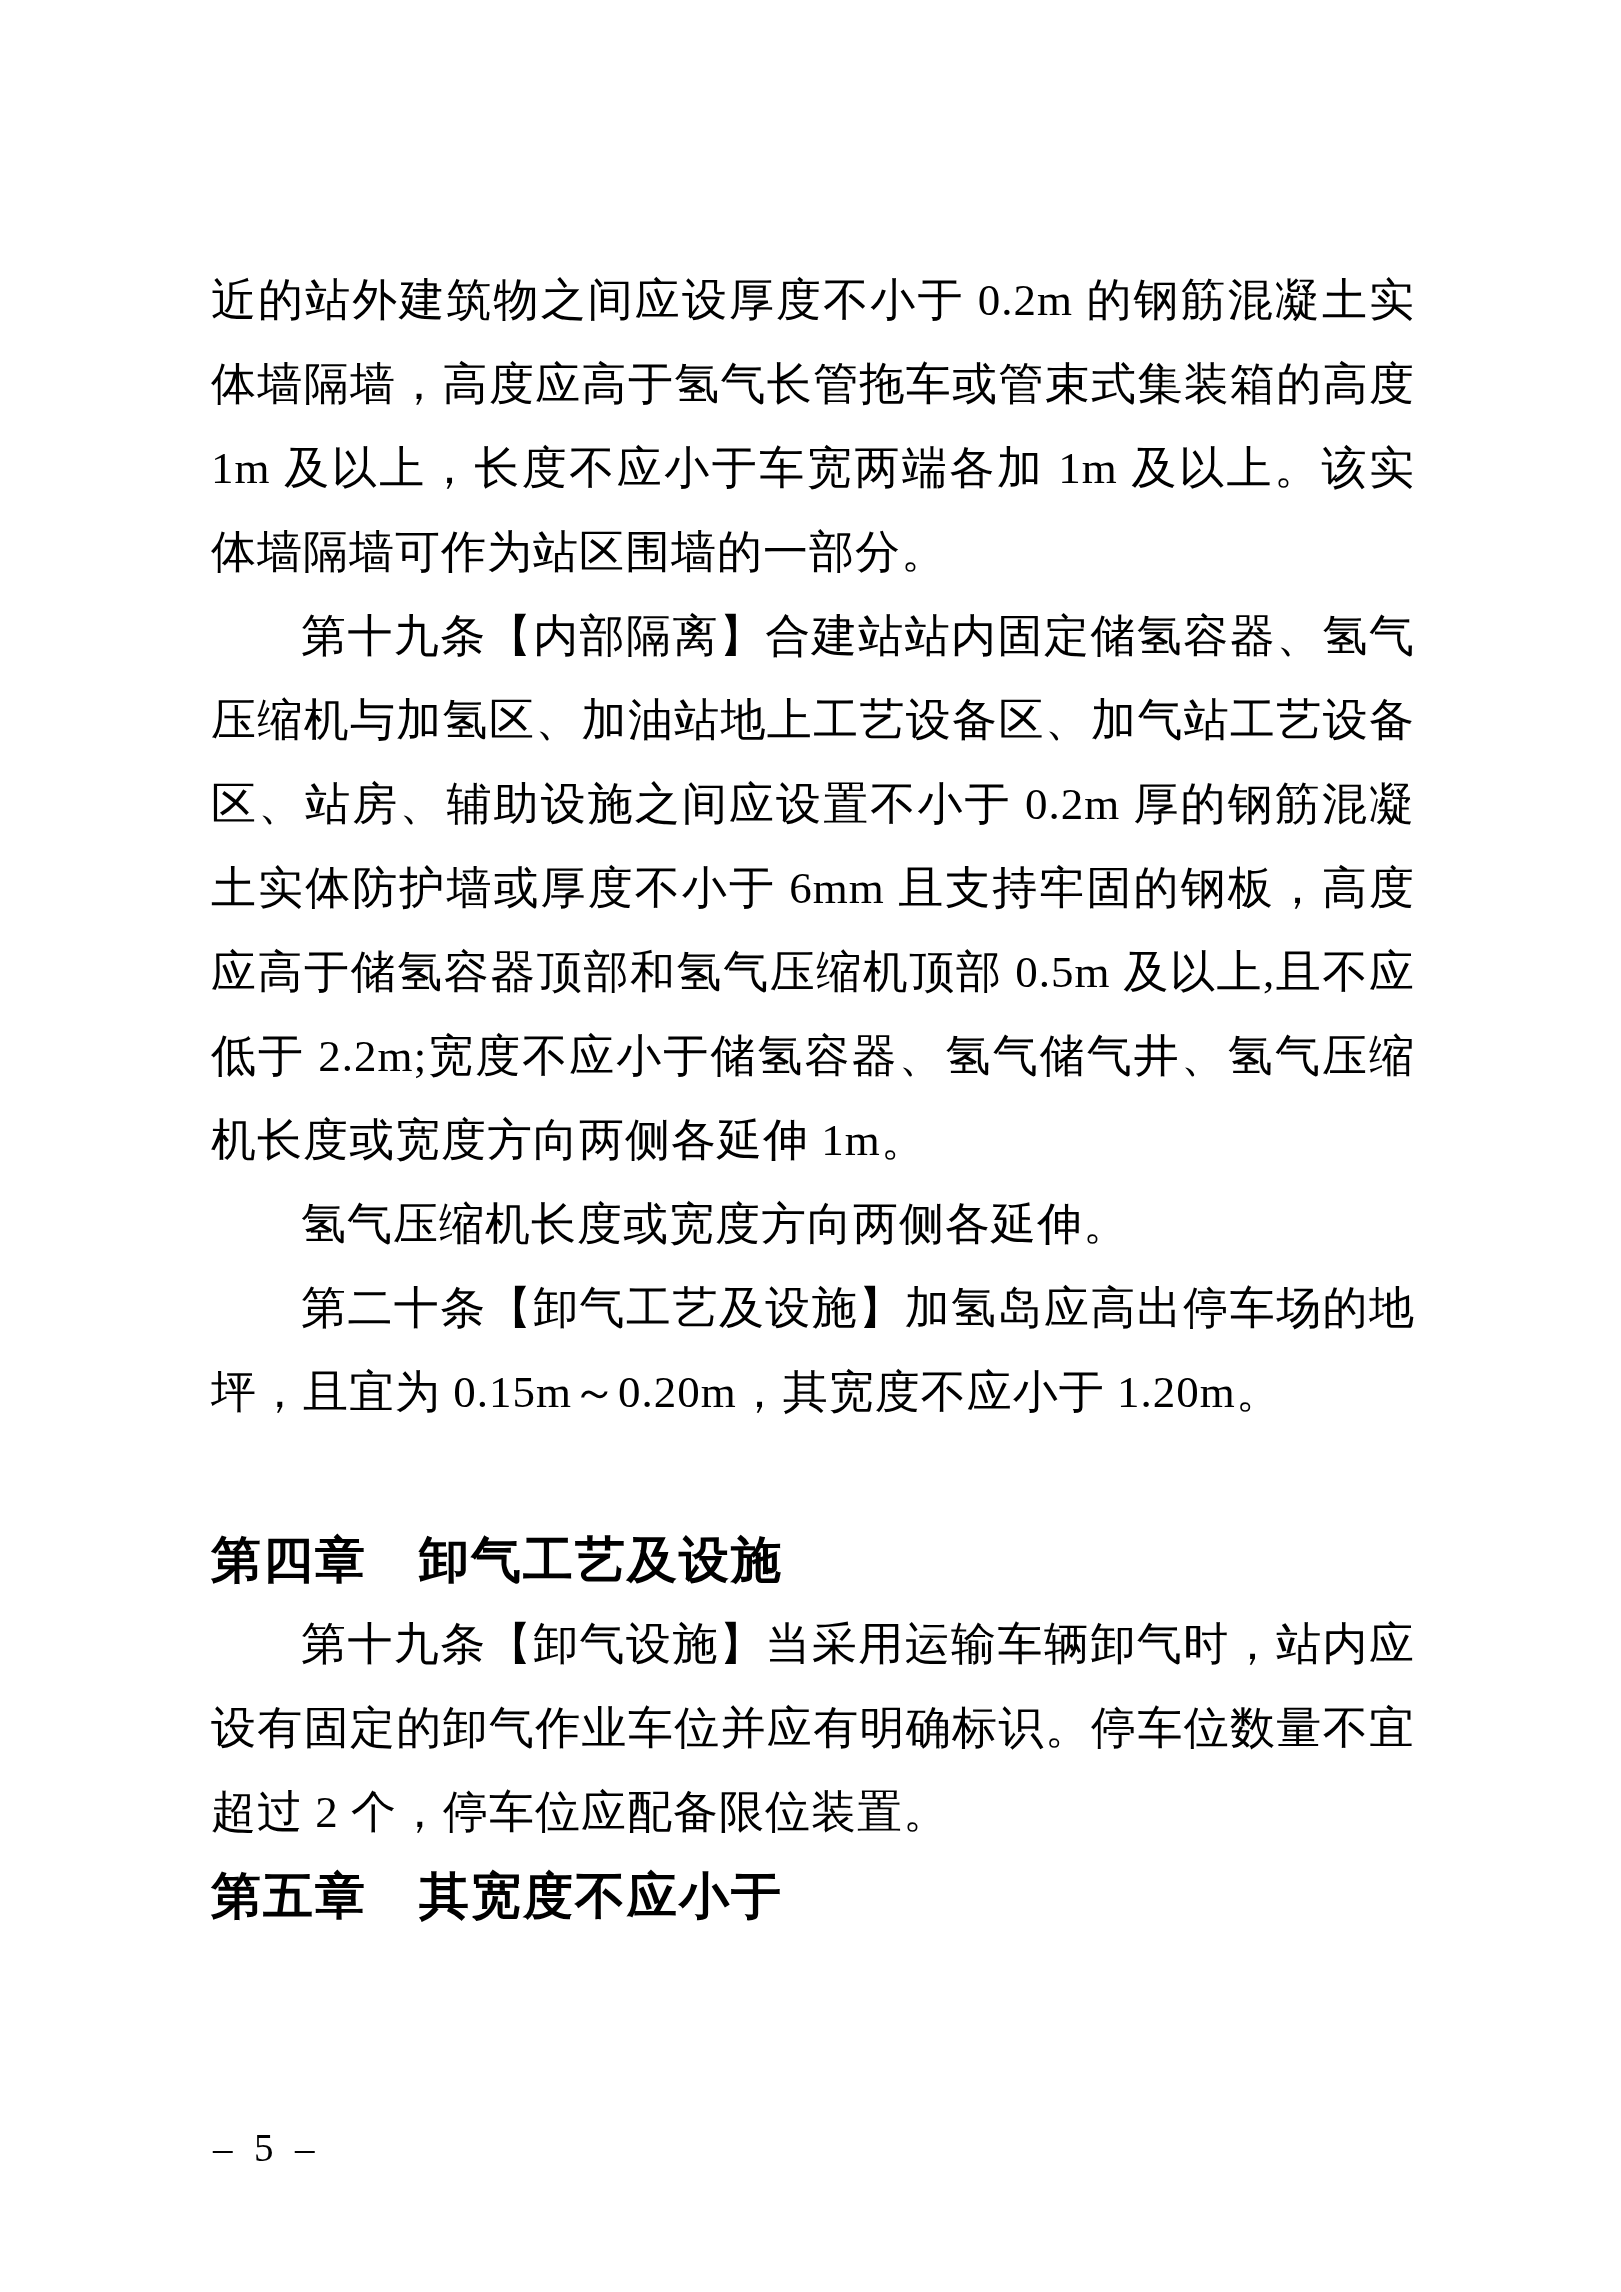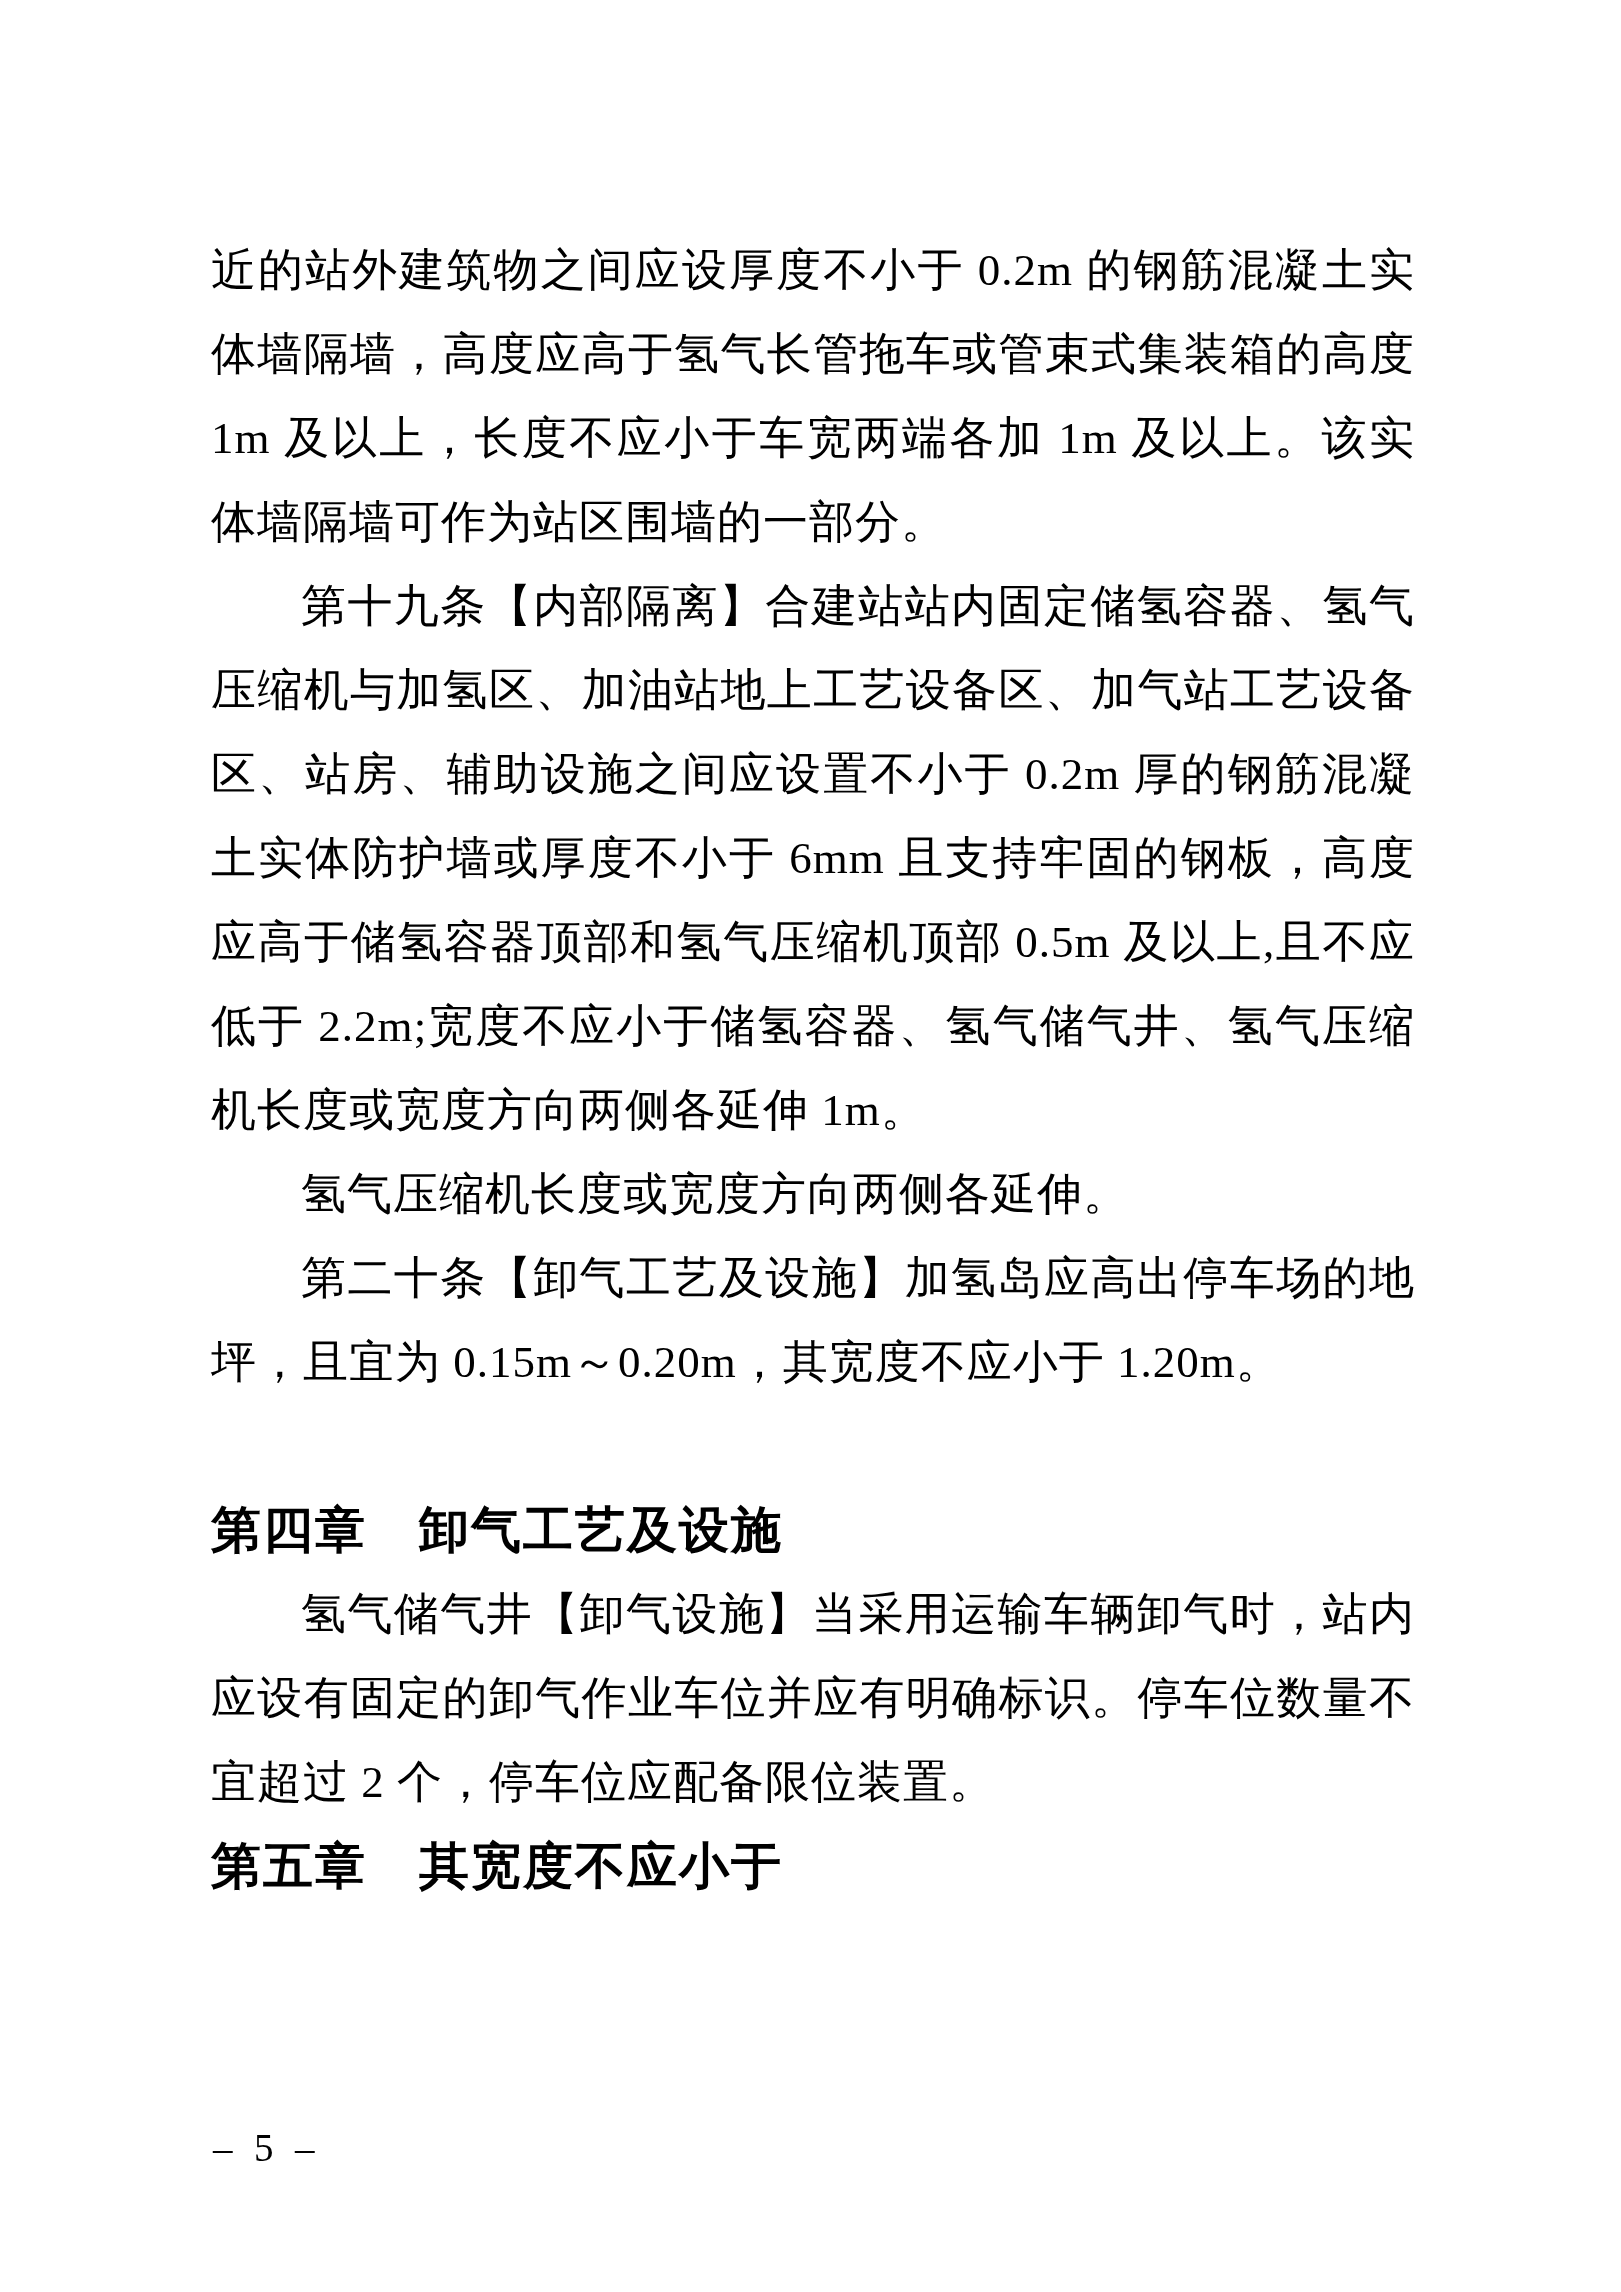--- a/index.html
+++ b/index.html
@@ -11,21 +11,21 @@
     height: 2293px;
     background: #ffffff;
     position: relative;
     overflow: hidden;
     color: #000000;
     font-family: "Liberation Serif", "DejaVu Serif", serif;
   }
   .page-body {
     position: absolute;
     left: 211px;
-    top: 228px;
+    top: 258px;
     width: 1204px;
   }
   p.body-para {
     margin: 0;
     padding: 0;
     font-size: 45px;
     line-height: 84px;
     text-align: justify;
     text-justify: inter-character;
     letter-spacing: 1px;
@@ -72,20 +72,20 @@
 
   <p class="body-para indent"><span class="article-title">第十九条【内部隔离】</span><span>合建站站内固定储氢容器、氢气压缩机与加氢区、加油站地上工艺设备区、加气站工艺设备区、站房、辅助设施之间应设置不小于 0.2m 厚的钢筋混凝土实体防护墙或厚度不小于 6mm 且支持牢固的钢板，高度应高于储氢容器顶部和氢气压缩机顶部 0.5m 及以上,且不应低于 2.2m;宽度不应小于储氢容器、氢气储气井、氢气压缩机长度或宽度方向两侧各延伸 1m。</span></p>
 
   <p class="body-para indent"><span>氢气压缩机长度或宽度方向两侧各延伸。</span></p>
 
   <p class="body-para indent"><span class="article-title">第二十条【卸气工艺及设施】</span><span>加氢岛应高出停车场的地坪，且宜为 0.15m～0.20m，其宽度不应小于 1.20m。</span></p>
 
   <h2 class="chapter chapter-4"><span>第四章　卸气工艺及设施</span></h2>
 
 
-  <p class="body-para indent"><span class="article-title">氢气储气井【卸气设施】</span><span>当采用运输车辆卸气时，站内应设有固定的卸气作业车位并应有明确标识。停车位数量不宜超过 2 个，停车位应配备限位装置。</span></p>
+  <p class="body-para indent"><span class="article-title">第十九条【卸气设施】</span><span>当采用运输车辆卸气时，站内应设有固定的卸气作业车位并应有明确标识。停车位数量不宜超过 2 个，停车位应配备限位装置。</span></p>
 
   <h2 class="chapter chapter-5"><span>第五章　其宽度不应小于</span></h2>
 
 </div>
 
 <div class="page-footer">– 5 –</div>
 
 
 </body></html>

